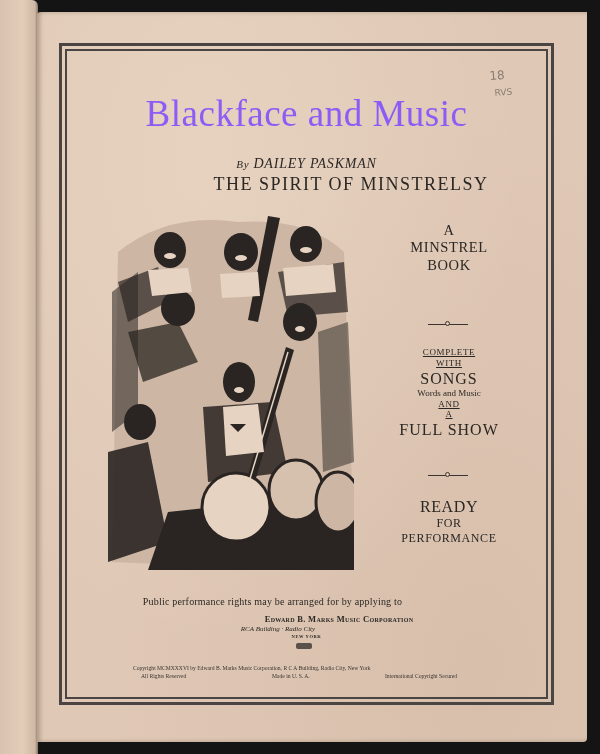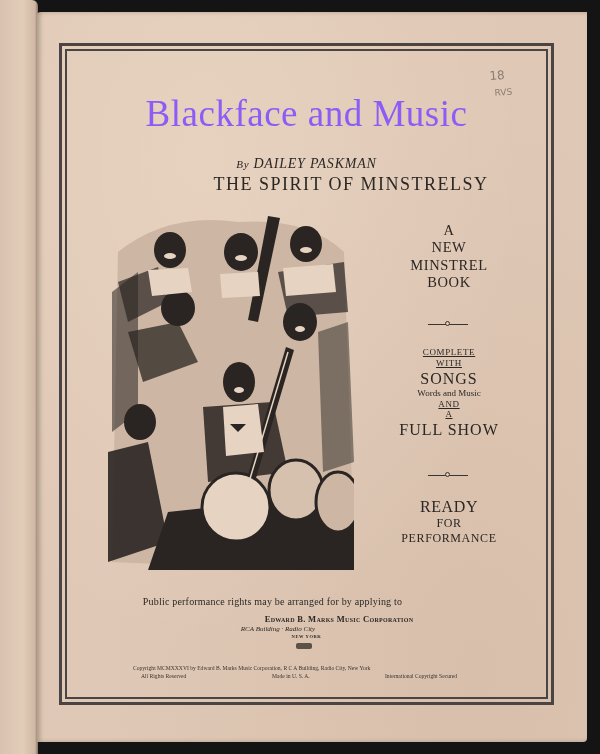--- a/index.html
+++ b/index.html
@@ -167,21 +167,20 @@
       <path d="M112 62 L150 60 L152 84 L114 86 Z"></path>
       <path d="M175 56 L225 52 L228 80 L178 84 Z"></path>
       <path d="M115 195 L150 192 L156 240 L118 244 Z"></path>
     </g>
     <path d="M122 212 L138 212 L130 220 Z" fill="#2a2522"></path>
   </svg>
 </div>
 
 <div class="side" style="top:222px;">
   <div class="s-lg">A</div>
-  <div class="s-lg">NEW</div>
   <div class="s-lg">MINSTREL</div>
   <div class="s-lg">BOOK</div>
 </div>
 <div class="ornament" style="top:321px;"></div>
 
 <div class="side" style="top:347px;">
   <div class="s-sm">COMPLETE</div>
   <div class="s-sm">WITH</div>
   <div class="s-xl">SONGS</div>
   <div class="s-tiny">Words and Music</div>

